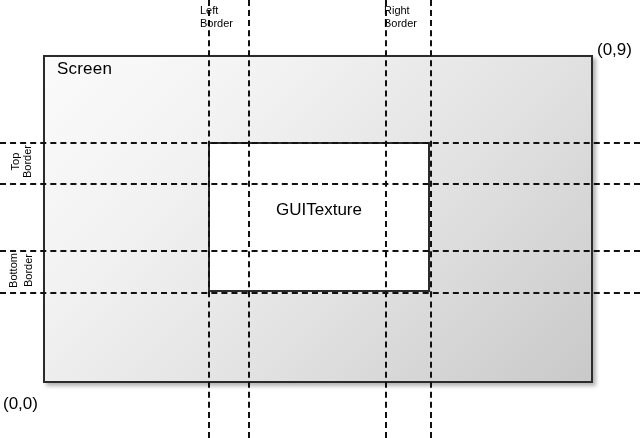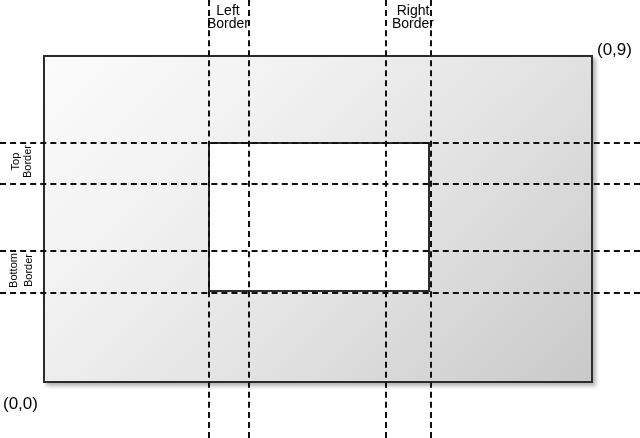--- a/index.html
+++ b/index.html
@@ -80,22 +80,22 @@
     position: absolute;
     left: 0;
     width: 640px;
     height: 0;
     border-top: 2px dashed #111111;
   }
 
   
   .border-label-top {
     position: absolute;
-    text-align: center;
-    font-size: 14px;
+    text-align: left;
+    font-size: 11px;
     line-height: 13px;
     white-space: nowrap;
   }
   .border-label-side {
     position: absolute;
     font-size: 11px;
     line-height: 13px;
     white-space: nowrap;
     transform-origin: 50% 50%;
     transform: rotate(-90deg);
@@ -111,22 +111,24 @@
   }
   .coord-11 { left: 597px; top: 39px; }
   .coord-00 { left: 3px;  top: 393px; }
 </style>
 </head>
 <body>
 
 <div id="diagram">
 
   <div class="screen-rect"></div>
+  <div class="screen-label">Screen</div>
 
   <div class="guitexture-rect"></div>
+  <div class="guitexture-label">GUITexture</div>
 
   <div class="vline" style="left:208px;"></div>
   <div class="vline" style="left:248px;"></div>
   <div class="vline" style="left:385px;"></div>
   <div class="vline" style="left:430px;"></div>
 
   <div class="hline" style="top:142px;"></div>
   <div class="hline" style="top:183px;"></div>
   <div class="hline" style="top:250px;"></div>
   <div class="hline" style="top:292px;"></div>

